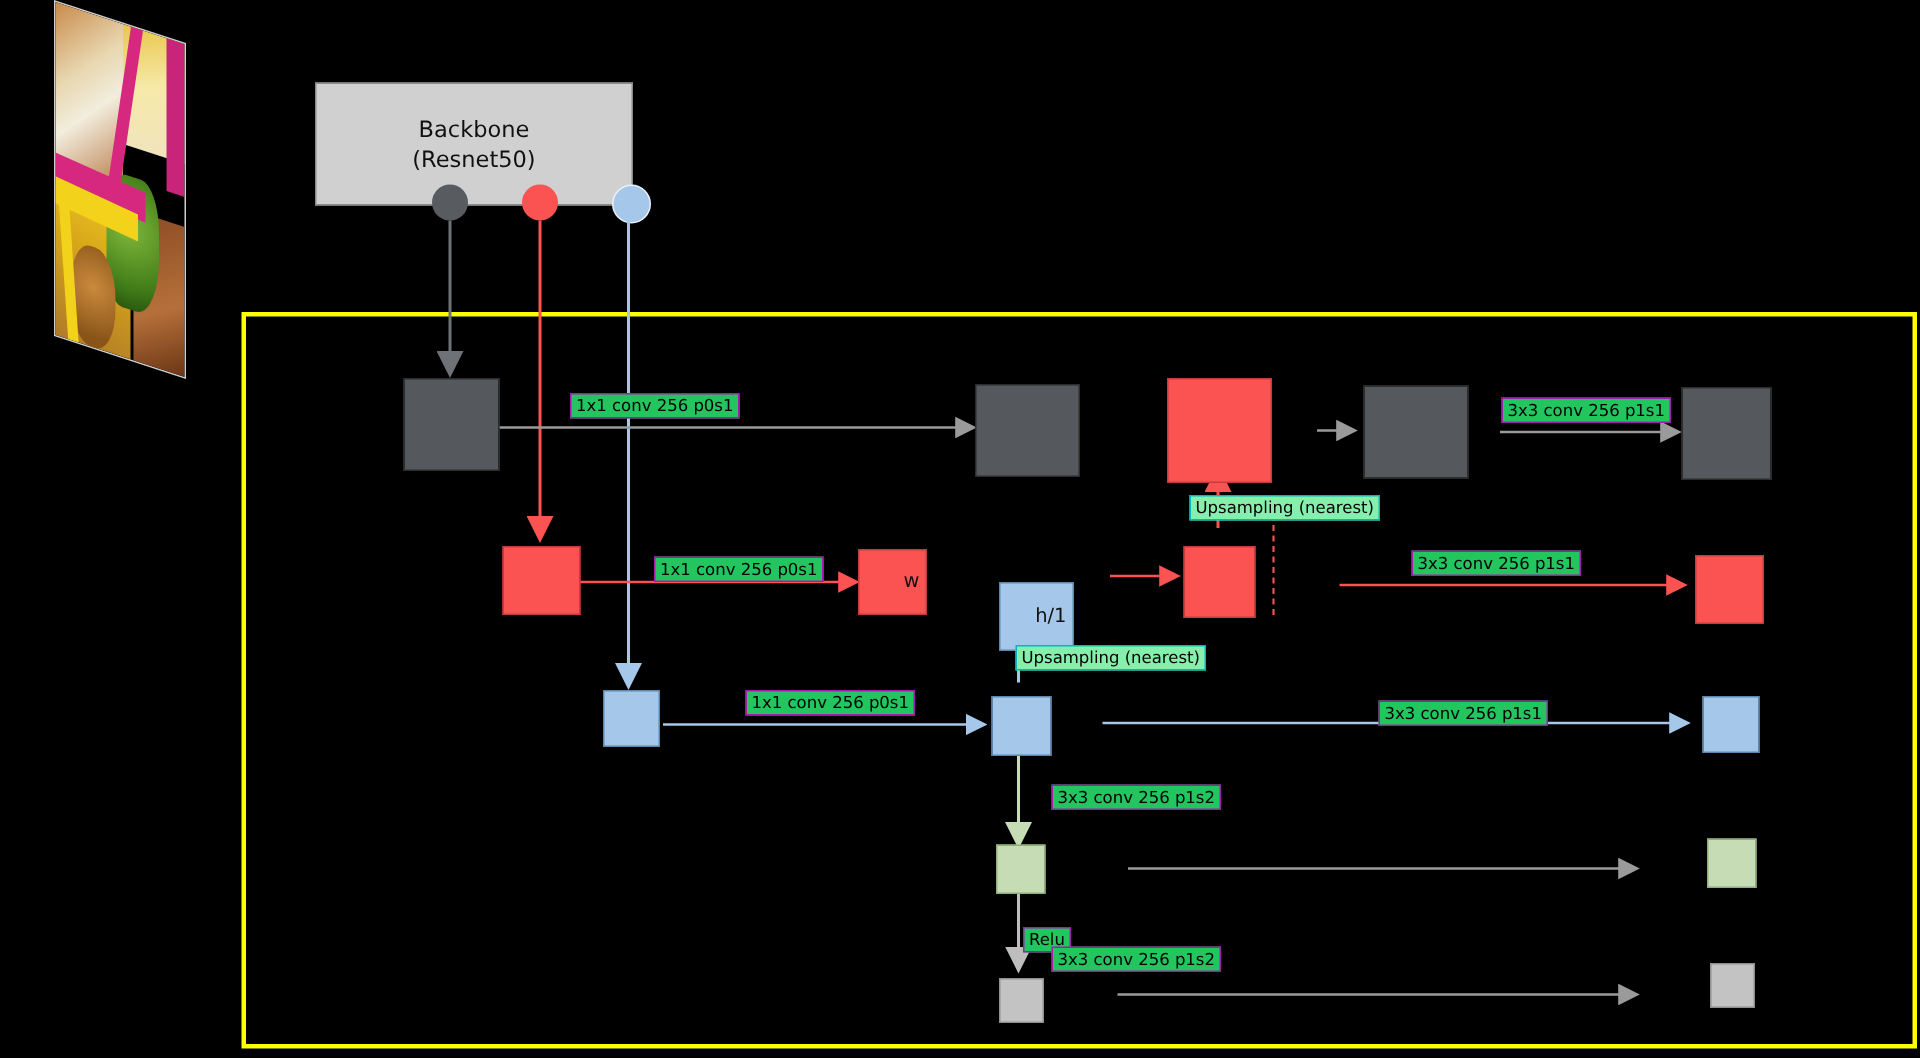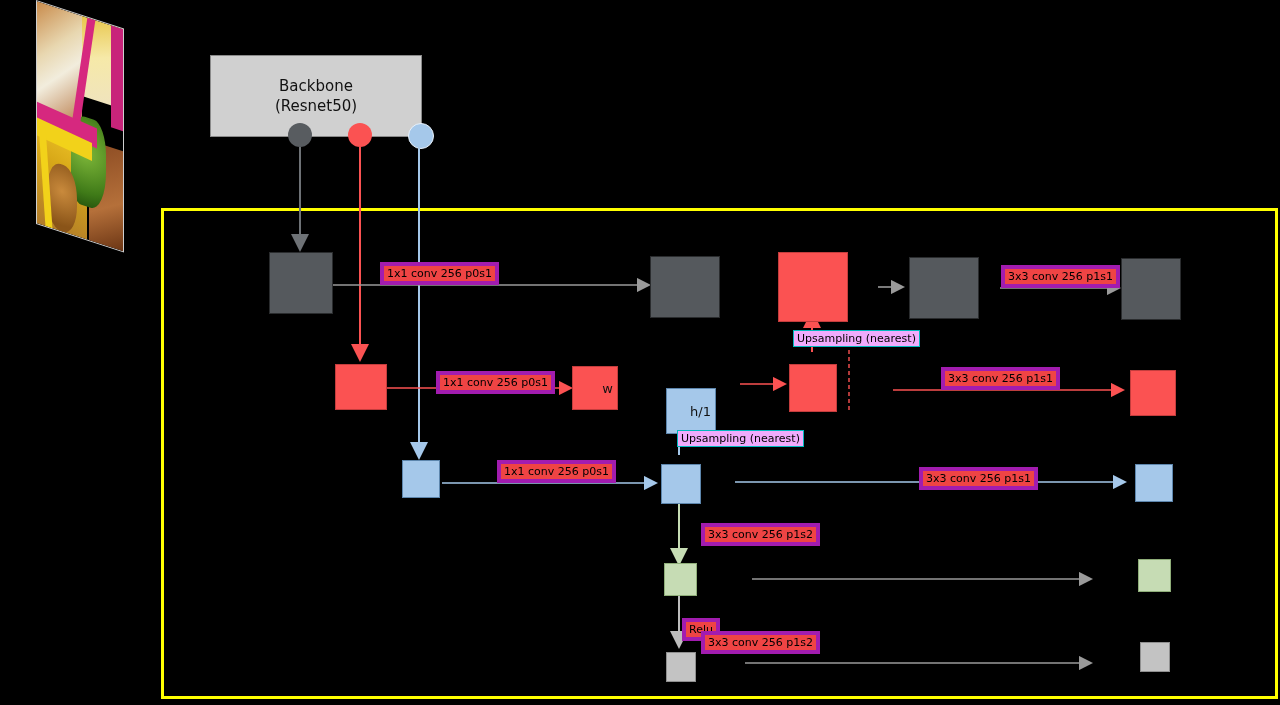--- a/index.html
+++ b/index.html
@@ -53,22 +53,22 @@
   .bx-red{background:#fb5252;border:1px solid #c43d3d;}
   .bx-blue{background:#a5c8ea;border:1px solid #5d86ad;}
   .bx-green{background:#c6dcb4;border:1px solid #8fae79;}
   .bx-gray{background:#c3c3c3;border:1px solid #8f8f8f;}
   .boxlabel{position:absolute;right:4px;top:50%;transform:translateY(-50%);
             font-size:13px;color:#111;white-space:nowrap;}
 
   
   .lab{position:absolute;font-size:11px;line-height:13px;padding:1px 3px;
        white-space:nowrap;color:#000;}
-  .lab-green{background:#ef4444;border:4px solid #a21caf;}
-  .lab-cyan{background:#f0abfc;border:1px solid #00b8bd;}
+  .lab-green{background:#22c55e;border:1px solid #a21caf;}
+  .lab-cyan{background:#86efac;border:1px solid #00b8bd;}
 
   svg.wires{position:absolute;left:0;top:0;width:1280px;height:705px;
             pointer-events:none;}
 </style>
 </head>
 <body>
 
 <div class="canvas">
 
   <div class="thumb">

